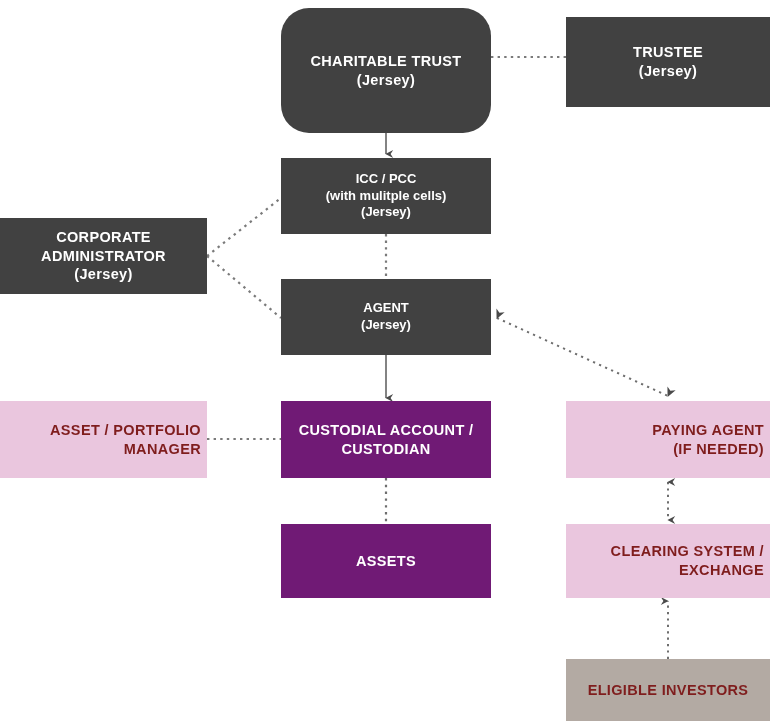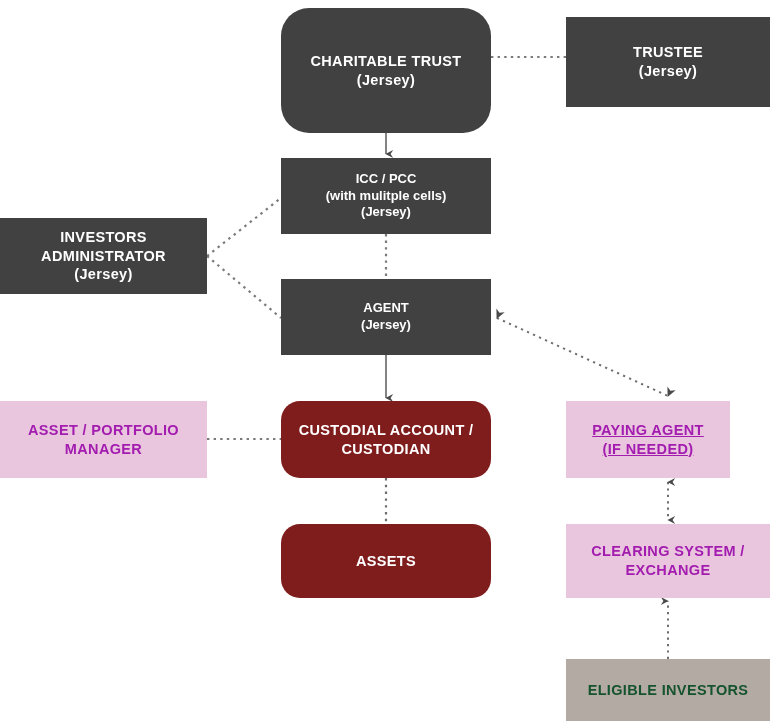--- a/index.html
+++ b/index.html
@@ -30,31 +30,31 @@
     width: 100%;
     white-space: pre-line;
     padding: 0 6px;
     box-sizing: border-box;
   }
   .dark {
     background: #414141;
     color: #ffffff;
   }
   .magenta {
-    background: #7f1d1d;
+    background: #701a75;
     color: #ffffff;
-    border-radius: 19px;
   }
   .pink {
     background: #eac6de;
-    color: #a21caf;
+    color: #7f1d1d;
+    text-align: right;
   }
   .taupe {
     background: #b3aaa3;
-    color: #14532d;
+    color: #7f1d1d;
   }
   .t-bold-caps {
     font-weight: bold;
     font-size: 14.5px;
     letter-spacing: 0.35px;
   }
   .t-sub {
     font-weight: bold;
     font-size: 13px;
   }
@@ -122,41 +122,41 @@
 (Jersey)</span>
   </div>
 
   <div class="node dark t-sub" style="left:281px; top:158px; width:210px; height:76px;">
     <span class="label">ICC / PCC
 (with mulitple cells)
 (Jersey)</span>
   </div>
 
   <div class="node dark t-bold-caps" style="left:0px; top:218px; width:207px; height:76px;">
-    <span class="label">INVESTORS
+    <span class="label">CORPORATE
 ADMINISTRATOR
 (Jersey)</span>
   </div>
 
   <div class="node dark t-sub" style="left:281px; top:279px; width:210px; height:76px;">
     <span class="label">AGENT
 (Jersey)</span>
   </div>
 
   <div class="node pink t-bold-caps" style="left:0px; top:401px; width:207px; height:77px;">
     <span class="label">ASSET / PORTFOLIO
 MANAGER</span>
   </div>
 
   <div class="node magenta t-bold-caps" style="left:281px; top:401px; width:210px; height:77px;">
     <span class="label">CUSTODIAL ACCOUNT /
 CUSTODIAN</span>
   </div>
 
-  <div class="node pink t-bold-caps" style="left:566px; top:401px; width:164px; height:77px;text-decoration:underline;">
+  <div class="node pink t-bold-caps" style="left:566px; top:401px; width:204px; height:77px;">
     <span class="label">PAYING AGENT
 (IF NEEDED)</span>
   </div>
 
   <div class="node pink t-bold-caps" style="left:566px; top:524px; width:204px; height:74px;">
     <span class="label">CLEARING SYSTEM /
 EXCHANGE</span>
   </div>
 
   <div class="node magenta t-bold-caps" style="left:281px; top:524px; width:210px; height:74px;">

